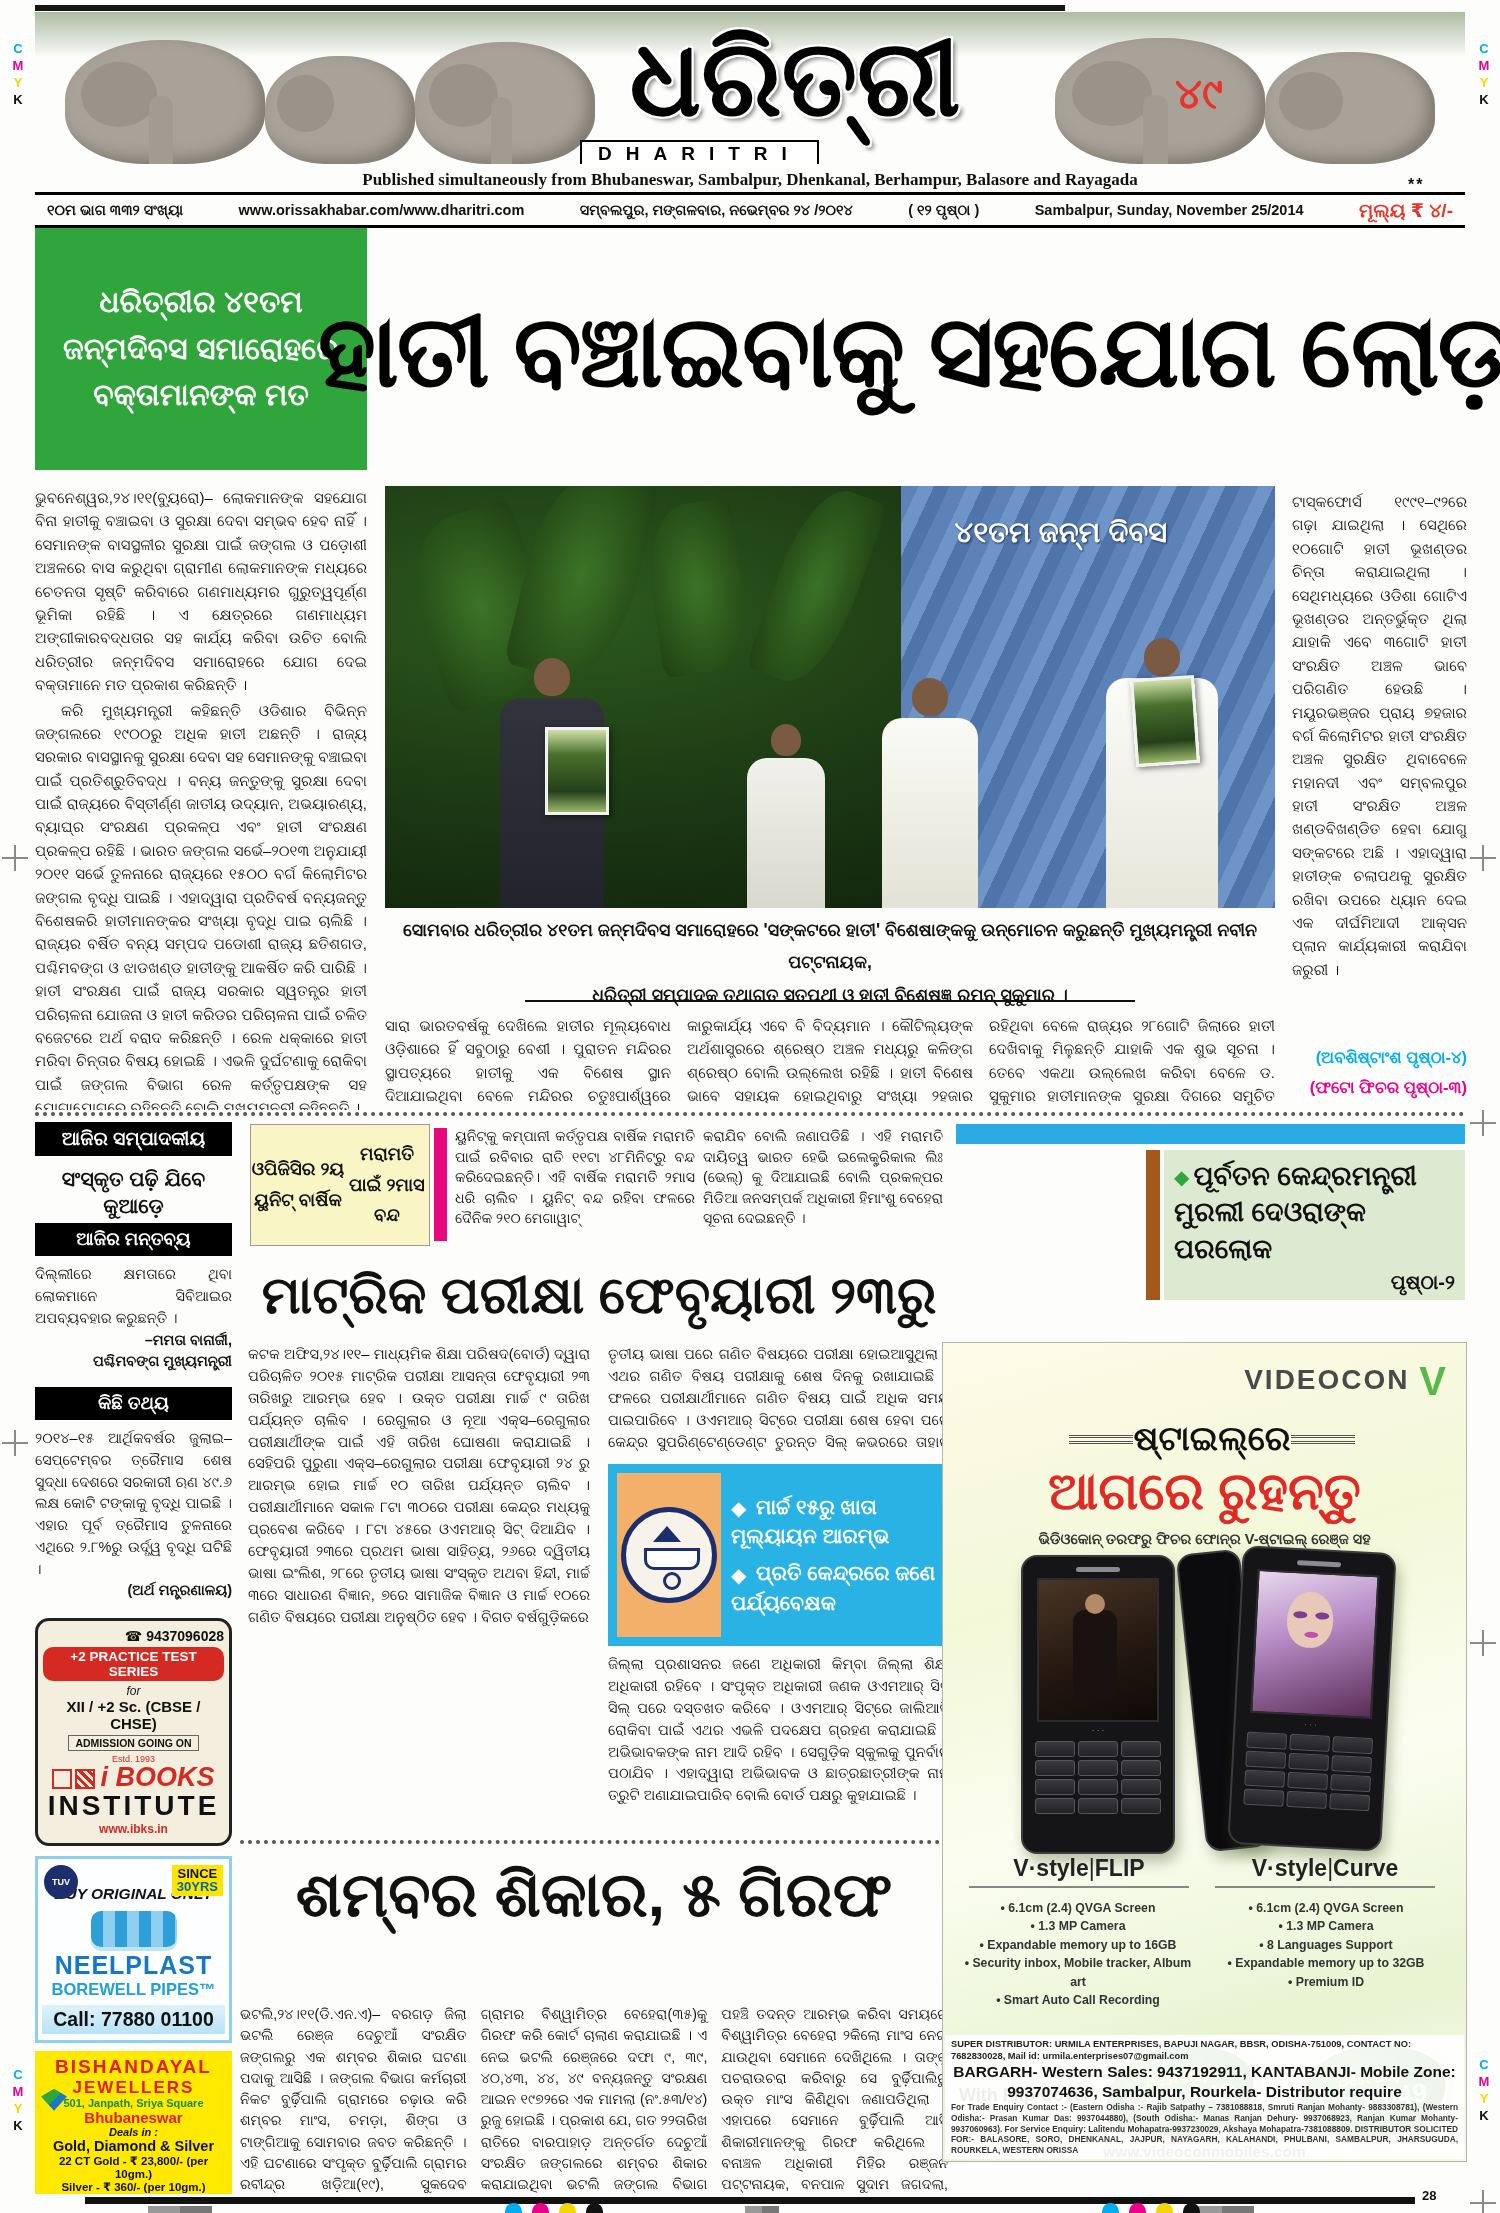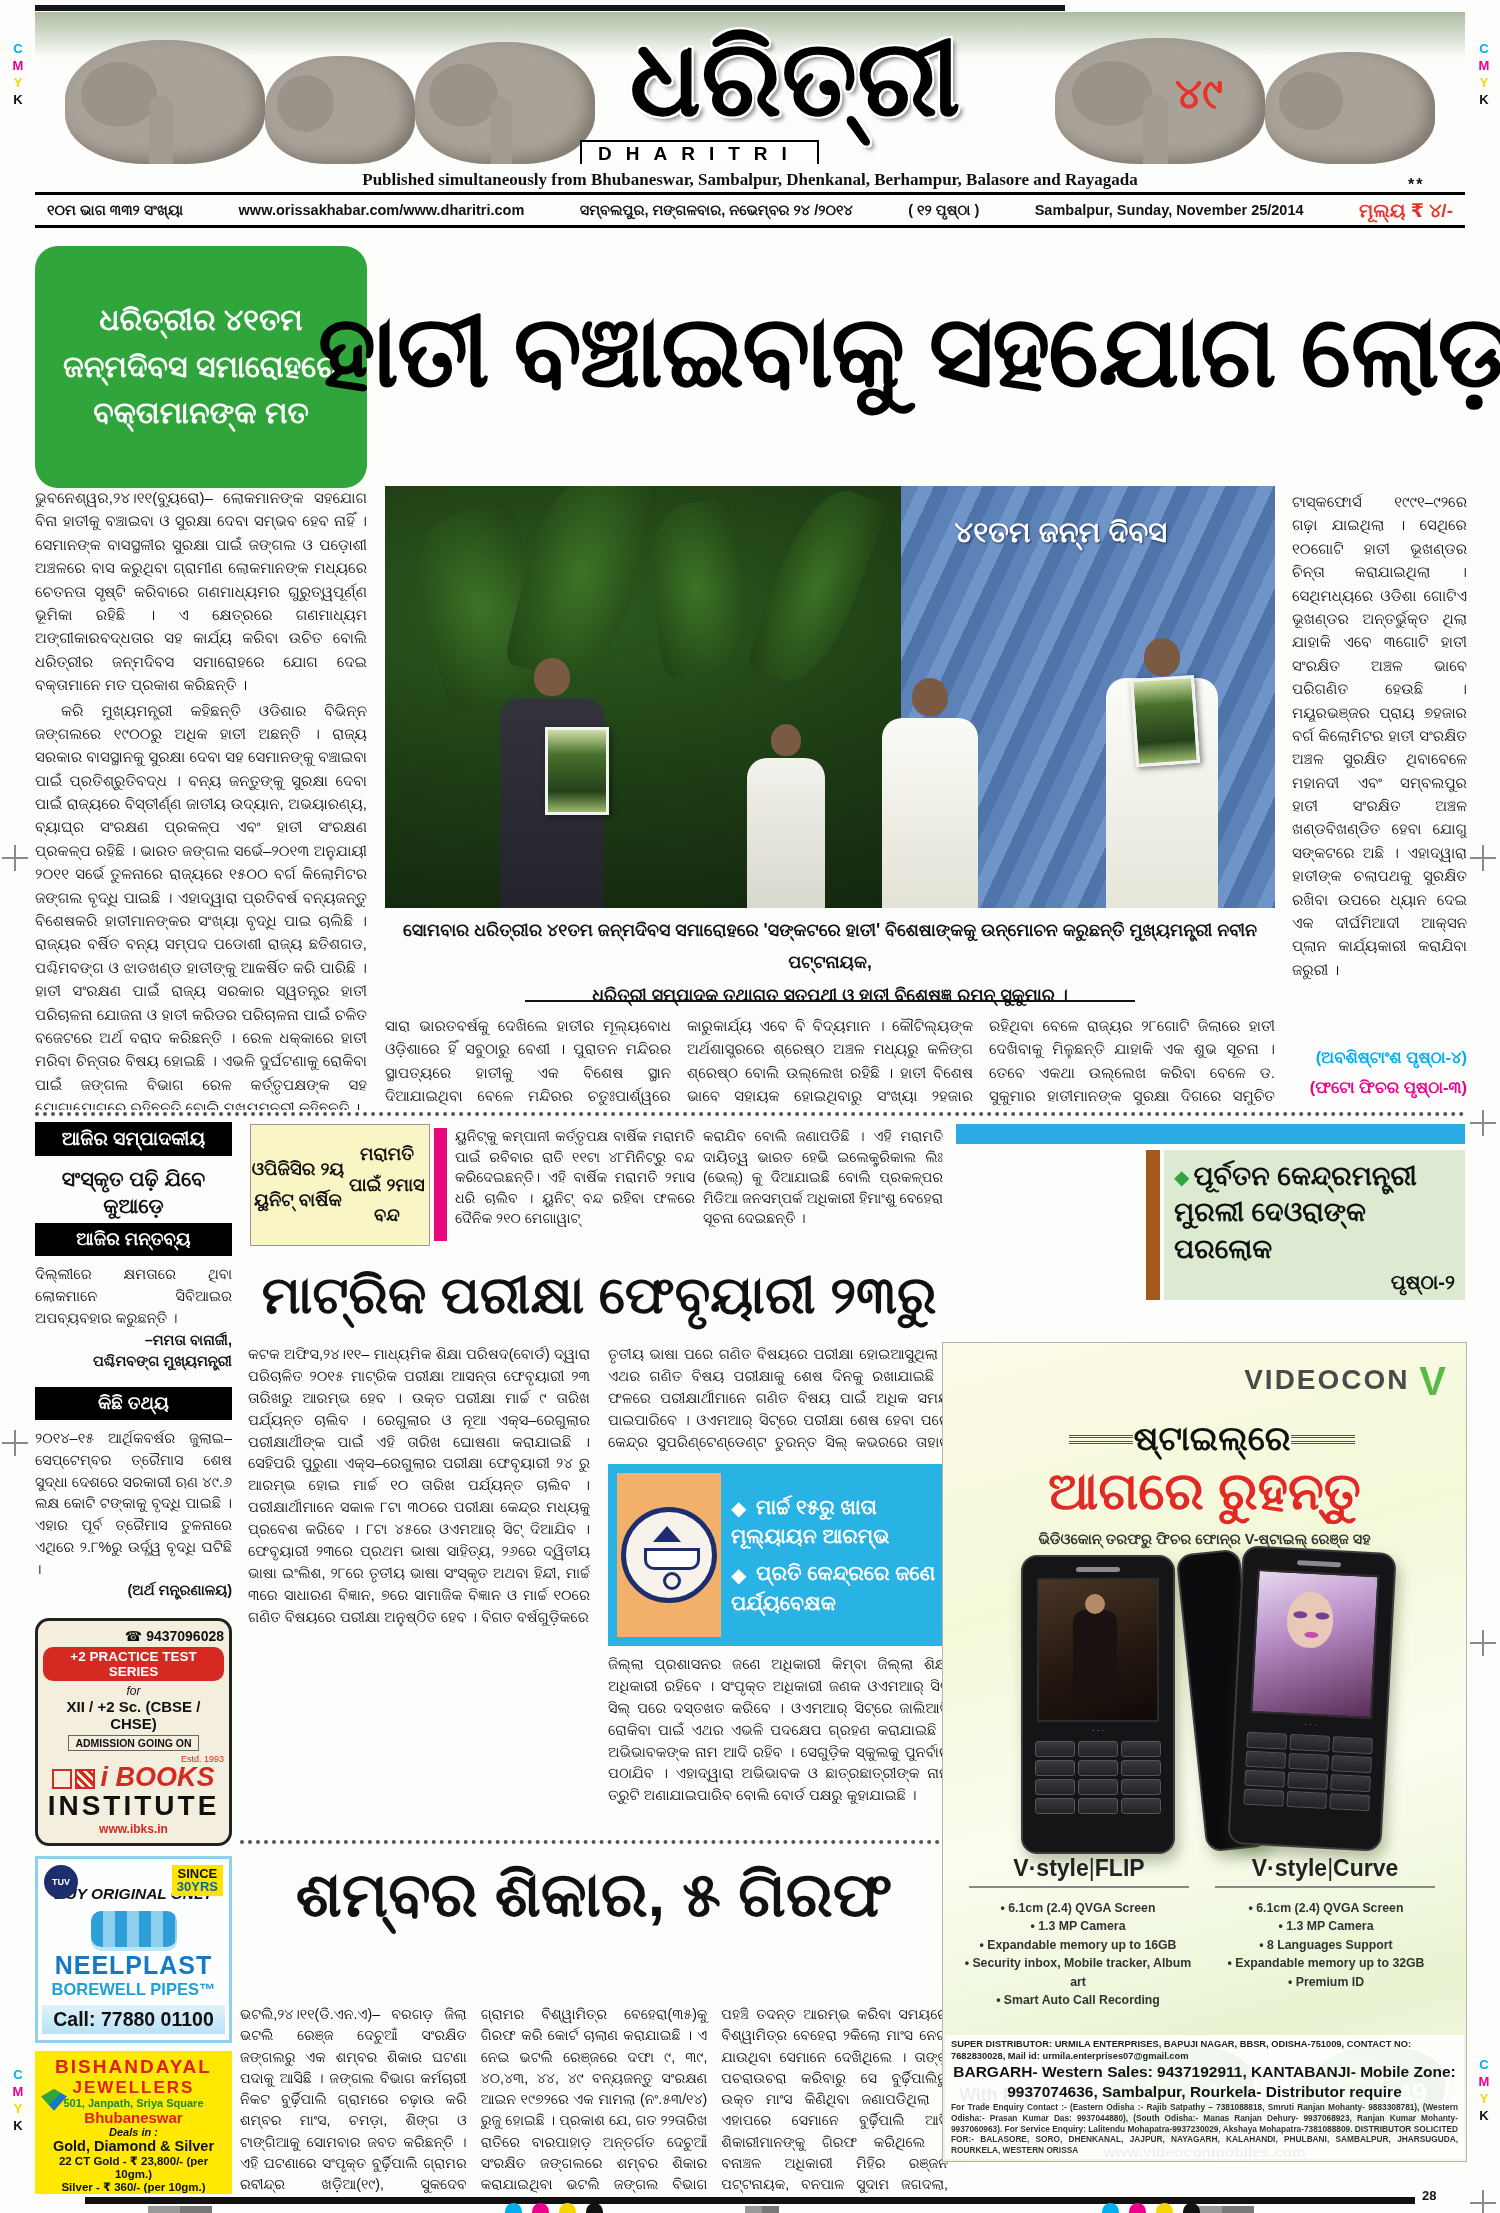--- a/index.html
+++ b/index.html
@@ -24,23 +24,23 @@
     font-weight:bold;font-size:19px;letter-spacing:14px;color:#000;}
   #edition-no{left:1140px;top:58px;color:#e8332a;font-size:42px;font-weight:bold;}
   #topstrip{left:35px;top:5px;width:1030px;height:6px;background:#161616;}
   #published{left:0;top:170px;width:1500px;text-align:center;font-size:17px;font-weight:600;
     font-family:"Liberation Serif","DejaVu Serif",serif;}
   #pubstars{left:1408px;top:176px;font-size:16px;font-weight:bold;letter-spacing:2px;}
   #dateline{left:35px;top:192px;width:1406px;border-top:3px solid #000;border-bottom:3px solid #000;height:30px;
     display:flex;align-items:center;justify-content:space-between;padding:0 12px;font-size:14.5px;font-weight:600;}
   #dateline .price{color:#e8332a;font-size:19px;font-weight:bold;}
   
-  #kicker{left:35px;top:246px;width:332px;height:242px;background:#2fa53c;color:#fff;
+  #kicker{left:35px;top:228px;width:332px;height:242px;background:#2fa53c;color:#fff;
     display:flex;flex-direction:column;align-items:center;justify-content:center;
-    font-size:30px;font-weight:bold;line-height:1.55;text-align:center;border-radius:23px;}
+    font-size:30px;font-weight:bold;line-height:1.55;text-align:center;}
   #lead-headline{left:385px;top:228px;width:1080px;height:248px;display:flex;align-items:center;justify-content:center;
     font-size:100px;font-weight:800;letter-spacing:-2px;white-space:nowrap;color:#000;}
   #lead-left{left:35px;top:486px;width:332px;height:624px;overflow:hidden;}
   #lead-photo{left:385px;top:486px;width:890px;height:422px;overflow:hidden;
     background:radial-gradient(ellipse at 20% 30%,#2d5a1e 0%,#1c3a14 45%,#0d1a08 100%);}
   #lead-photo .leaf{position:absolute;background:radial-gradient(ellipse,#3f7a28,#1e3d12);border-radius:50% 10% 50% 10%;opacity:.85;}
   #lead-photo .backdrop{position:absolute;left:58%;top:0;width:42%;height:100%;
     background:repeating-linear-gradient(115deg,#5d82b8 0 16px,#6f94c8 16px 30px,#4f74aa 30px 44px);}
   #photo-banner{position:absolute;left:64%;top:7%;color:#fff;font-size:29px;font-weight:bold;text-shadow:1px 1px 2px #1c2e50;}
   .person{position:absolute;bottom:0;text-align:center;}
@@ -323,21 +323,21 @@
     <div class="blkbox" style="font-size:18px;margin-top:14px;">କିଛି ତଥ୍ୟ</div>
     <div class="cmt">୨୦୧୪–୧୫ ଆର୍ଥିକବର୍ଷର ଜୁଲାଇ– ସେପ୍ଟେମ୍ବର ତ୍ରୈମାସ ଶେଷ ସୁଦ୍ଧା ଦେଶରେ ସରକାରୀ ଋଣ ୪୯.୬ ଲକ୍ଷ କୋଟି ଟଙ୍କାକୁ ବୃଦ୍ଧି ପାଇଛି । ଏହାର ପୂର୍ବ ତ୍ରୈମାସ ତୁଳନାରେ ଏଥିରେ ୨.୮%ରୁ ଉର୍ଦ୍ଧ୍ୱ ବୃଦ୍ଧି ଘଟିଛି ।</div>
     <div class="author">(ଅର୍ଥ ମନ୍ତ୍ରଣାଳୟ)</div>
 
     <div id="ad-ibooks" class="ad">
       <div class="ph">☎ 9437096028</div>
       <div class="pill">+2 PRACTICE TEST SERIES</div>
       <div class="for">for</div>
       <div class="course">XII / +2 Sc. (CBSE / CHSE)</div>
       <div class="adm">ADMISSION GOING ON</div>
-      <div style="font-size:9px;color:#d42a22;text-align:right;">Estd. 1993</div>
+      <div style="font-size:9px;color:#d42a22;text-align:center;">Estd. 1993</div>
       <div class="brand"><span class="sq1"></span><span class="sq2"></span><span>i BOOKS</span></div>
       <div class="inst">INSTITUTE</div>
       <div class="web">www.ibks.in</div>
     </div>
 
     <div id="ad-neel" class="ad">
       <div class="tuv">TUV</div>
       <div class="since">
         <span>SINCE</span><br>
         <b>30YRS</b>

